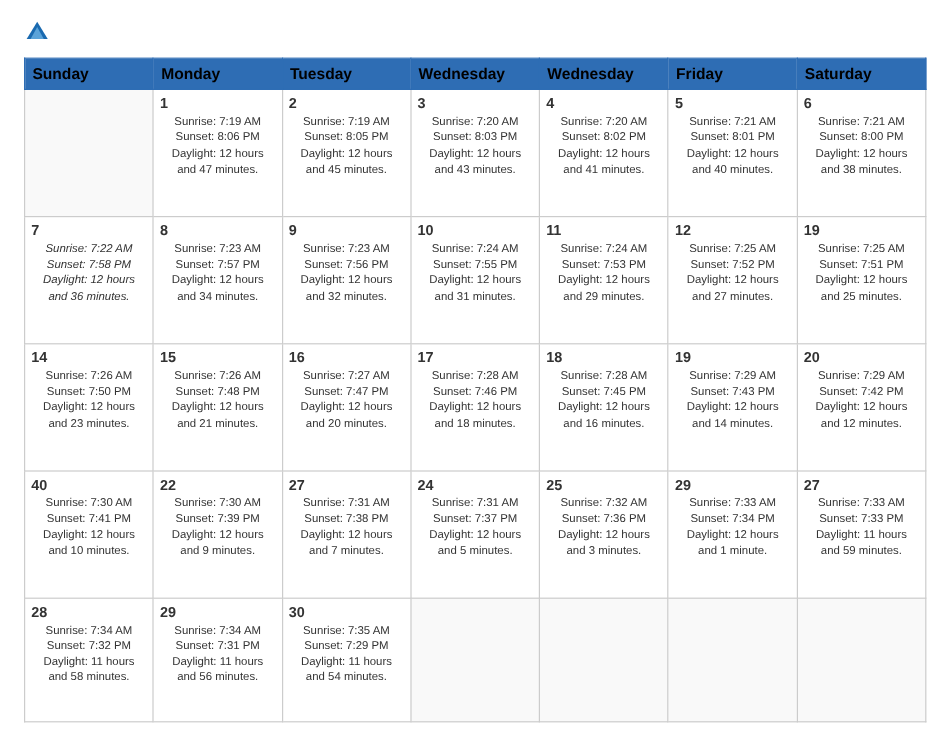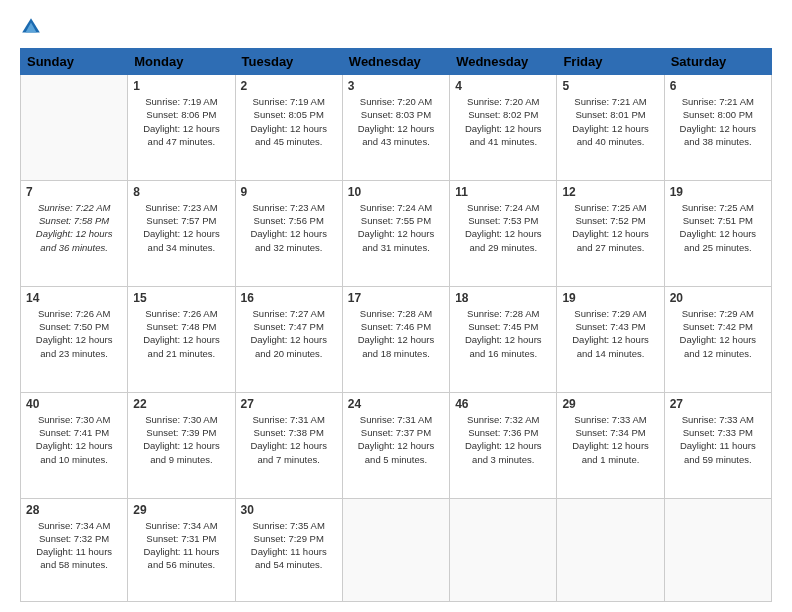--- a/index.html
+++ b/index.html
@@ -307,21 +307,21 @@
 and 7 minutes.</div>
           </td>
           <td>
             <span class="day-num">24</span>
             <div class="day-info" style="white-space: pre-line;">Sunrise: 7:31 AM
 Sunset: 7:37 PM
 Daylight: 12 hours
 and 5 minutes.</div>
           </td>
           <td>
-            <span class="day-num">46</span>
+            <span class="day-num">25</span>
             <div class="day-info" style="white-space: pre-line;">Sunrise: 7:32 AM
 Sunset: 7:36 PM
 Daylight: 12 hours
 and 3 minutes.</div>
           </td>
           <td>
             <span class="day-num">29</span>
             <div class="day-info" style="white-space: pre-line;">Sunrise: 7:33 AM
 Sunset: 7:34 PM
 Daylight: 12 hours

